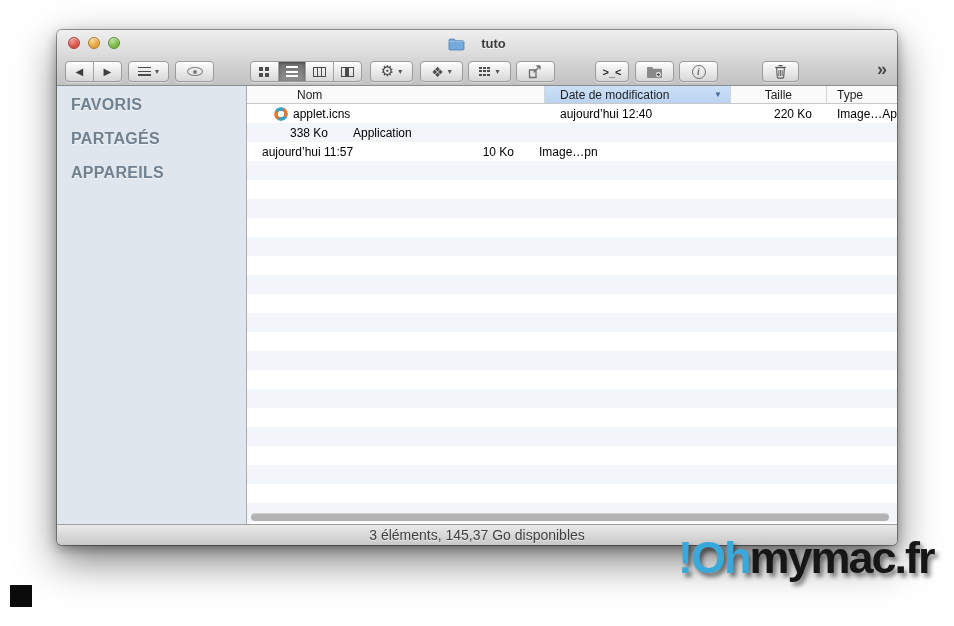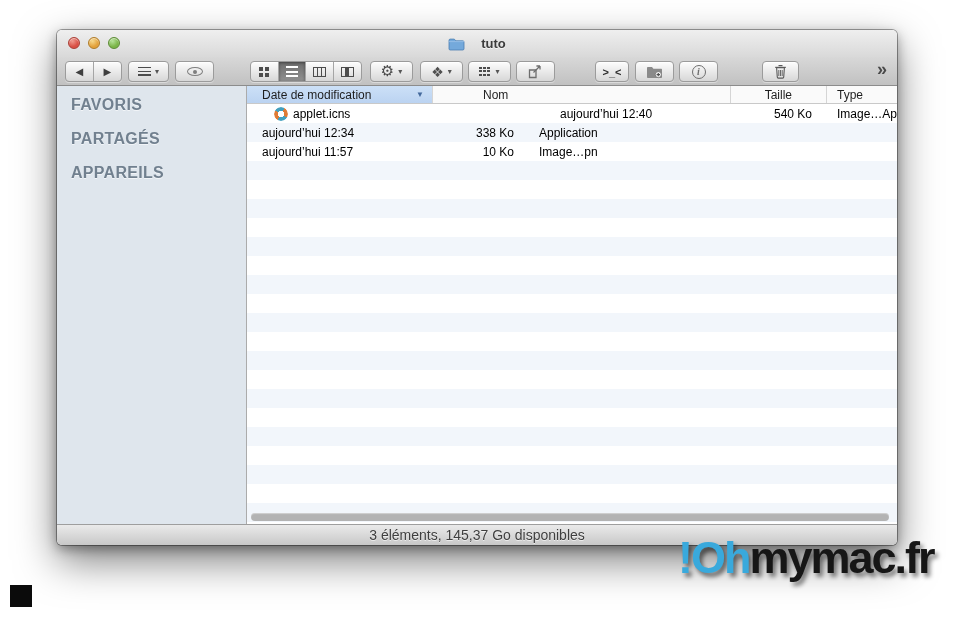--- a/index.html
+++ b/index.html
@@ -242,47 +242,46 @@
 
   <div class="wbody">
     <div class="sidebar">
       <div class="side-label">FAVORIS</div>
       <div class="side-label">PARTAGÉS</div>
       <div class="side-label">APPAREILS</div>
     </div>
 
     <div class="main">
       <div class="list-header">
+        <div class="col-h col-name">
+          <span>Nom</span>
+        </div>
         <div class="col-h col-date">
           <span>Date de modification</span>
           <span class="sort">▼</span>
-        </div>
-        <div class="col-h col-name">
-          <span>Nom</span>
         </div>
         <div class="col-h col-size">
           <span>Taille</span>
         </div>
         <div class="col-h col-type">
           <span>Type</span>
         </div>
       </div>
 
       <div class="rows">
         <div class="row">
           <div class="cell name">
             <span class="octave-icon"></span>
             <span>applet.icns</span>
           </div>
           <div class="cell date">aujourd’hui 12:40</div>
-          <div class="cell size">540 Ko</div>
+          <div class="cell size">220 Ko</div>
           <div class="cell type">Image…Ap</div>
         </div>
         <div class="row">
-          <div class="cell date">aujourd’hui 12:34</div>
           <div class="cell size">338 Ko</div>
           <div class="cell type">Application</div>
         </div>
         <div class="row">
           <div class="cell date">aujourd’hui 11:57</div>
           <div class="cell size">10 Ko</div>
           <div class="cell type">Image…pn</div>
         </div>
       </div>
 

